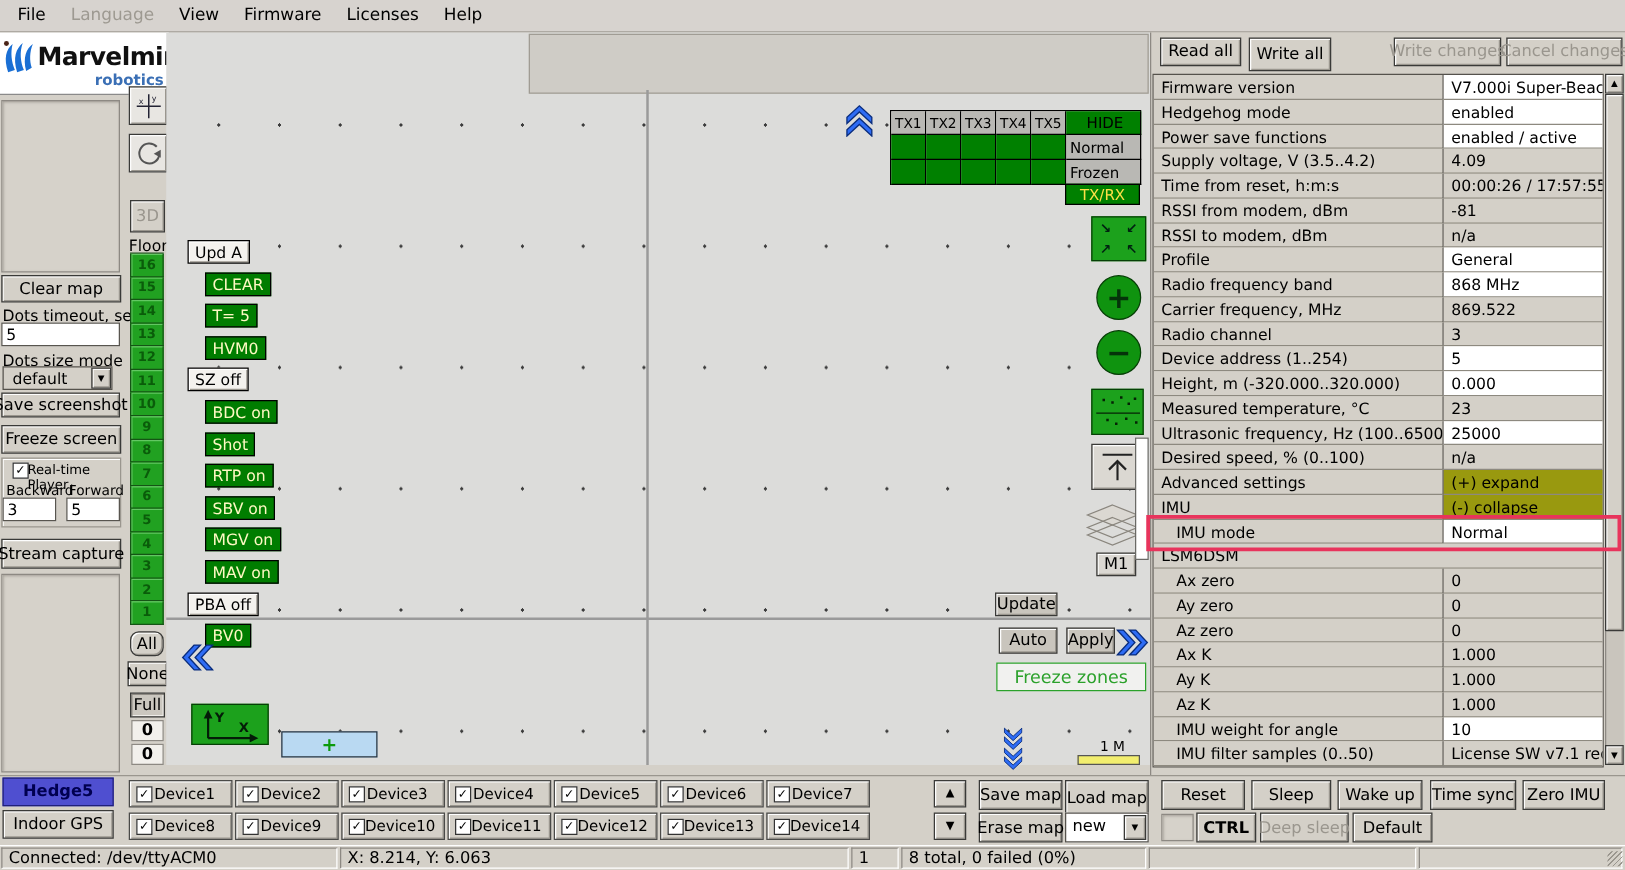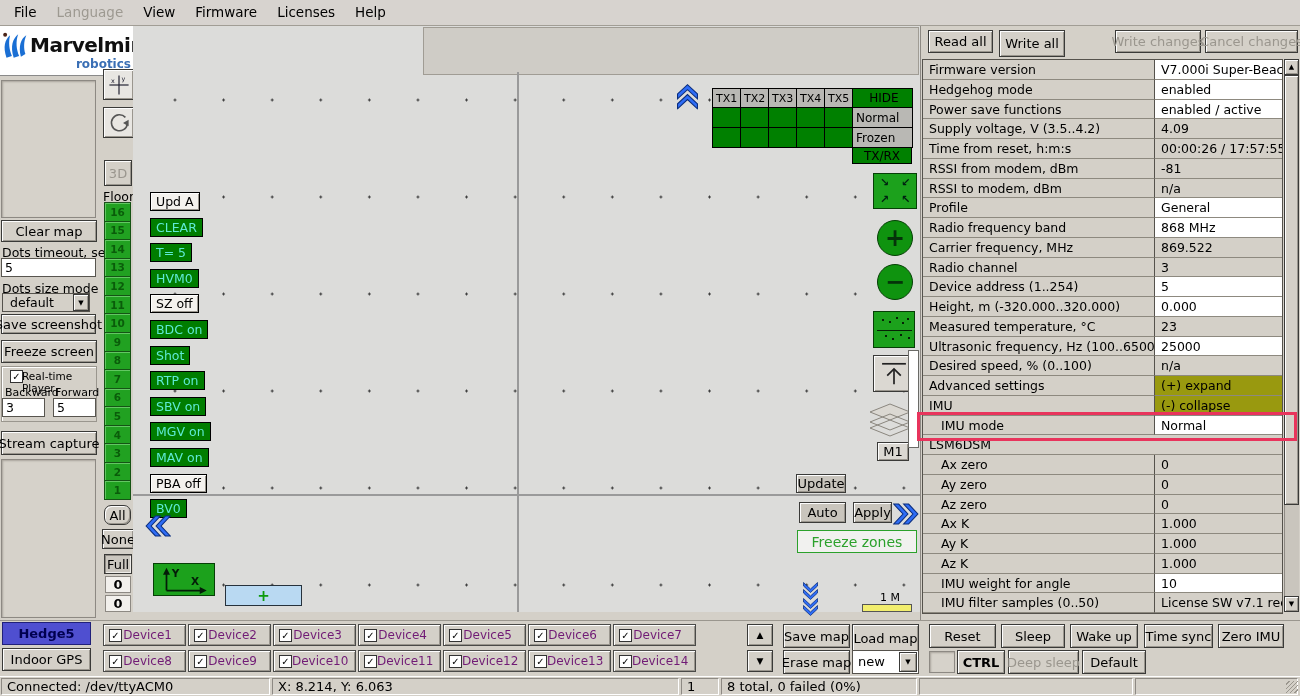--- a/index.html
+++ b/index.html
@@ -30,32 +30,32 @@
 
   
   #map{left:133px;top:26px;width:787px;height:586px;background:#dcdcda;
     background-image:radial-gradient(circle,#3c3c3c 1.2px,rgba(0,0,0,0) 1.4px);
     background-size:48.6px 97px;background-position:17.7px 25.5px;}
   #map-top-panel{left:290px;top:1px;width:496px;height:48px;background:#cfccc6;border:1px solid #a09c94;}
   #vline{left:384px;top:46px;width:2px;height:540px;background:#9a9a9a;}
   #hline{left:0;top:468px;width:787px;height:2px;background:#9a9a9a;}
 
   .cmd{height:17px;margin-bottom:6.6px;padding:0 5px;width:max-content;display:flex;align-items:center;font-size:12.5px;border:1px solid #000;}
-  .cmd.green{background:#007d00;color:#5eead4;}
+  .cmd.green{background:#007d00;color:#fef9c3;margin-left:14px;}
   .cmd.light{background:#f4f2ee;color:#000;box-shadow:inset 1px 1px 0 #fff, inset -1px -1px 0 #9a968e;}
 
   
   #txtable{left:579px;top:62px;border-top:1px solid #000;border-left:1px solid #000;display:grid;grid-template-columns:repeat(5,28px) 60px;grid-auto-rows:auto;}
   .txc{border-right:1px solid #000;border-bottom:1px solid #000;height:19px;box-sizing:border-box;font-size:11px;display:flex;align-items:center;padding-left:3px;}
   .txh{background:#b9b8b4;}
   .txg{background:#008000;}
   .txrow{height:20px;}
   .txside{background:#008000;color:#000;justify-content:center;font-size:12px;}
   .txgray{background:#b9b8b4;font-size:12px;}
-  #txrx{left:719px;top:121px;width:60px;height:17px;background:#008000;border:1px solid #000;color:#000000;font-size:12px;}
+  #txrx{left:719px;top:121px;width:60px;height:17px;background:#008000;border:1px solid #000;color:#fde047;font-size:12px;}
 
   
   .chev{width:27px;height:24px;display:block;}
   .chev polygon{fill:#2e6cf5;stroke:#0a2d7d;stroke-width:1.5;}
   .chev.up{transform:rotate(90deg);}
   .chev.right{transform:rotate(180deg);}
   .chev.down{transform:rotate(-90deg);}
 
   
   .gicon{background:#1ca11c;border:1px solid #063f06;}
@@ -80,21 +80,21 @@
 
   
   #floors{left:104px;top:202px;width:27px;height:298px;display:flex;flex-direction:column;border-top:1px solid #1d4f1d;}
   .floor-btn{flex:1;background:#21a121;border:1px solid #155415;border-top:none;box-shadow:inset 1px 1px 0 #62c762;color:#0a5c0a;font-size:10.5px;font-weight:bold;display:flex;align-items:center;justify-content:center;}
 
   
   .devrow{display:flex;}
   .devbtn{width:83px;height:22px;display:flex;align-items:center;background:#d4d0c8;border:1px solid #4a4a48;box-shadow:inset 1px 1px 0 #fff, inset -1px -1px 0 #9a968e;margin-right:2px;box-sizing:border-box;}
   .cb{width:13px;height:13px;background:#fff;border:1px solid #333;margin-left:5px;font-size:10px;line-height:12px;text-align:center;font-weight:bold;box-sizing:border-box;}
   .cb::before{content:"✓";}
-  .dlabel{flex:1;text-align:right;padding-right:13px;color:#701a75;font-size:12px;white-space:nowrap;overflow:hidden;}
+  .dlabel{flex:1;text-align:right;padding-right:13px;color:#000000;font-size:12px;white-space:nowrap;overflow:hidden;}
 
   
   #statusbar{left:0;top:676px;width:1300px;height:20px;background:#d4d0c8;border-top:1px solid #fdfdfd;}
   .seg{position:absolute;top:678px;height:17px;border:1px solid;border-color:#8d8983 #ffffff #ffffff #8d8983;padding:0 5px;font-size:13px;line-height:15px;box-sizing:border-box;white-space:nowrap;overflow:hidden;}
   #grip{left:1286px;top:681px;width:12px;height:12px;background:repeating-linear-gradient(135deg,rgba(0,0,0,0) 0 2px,#9a968e 2px 3px);}
 
   select,input{outline:none;}
   svg{display:block;}
 </style>
 </head>

